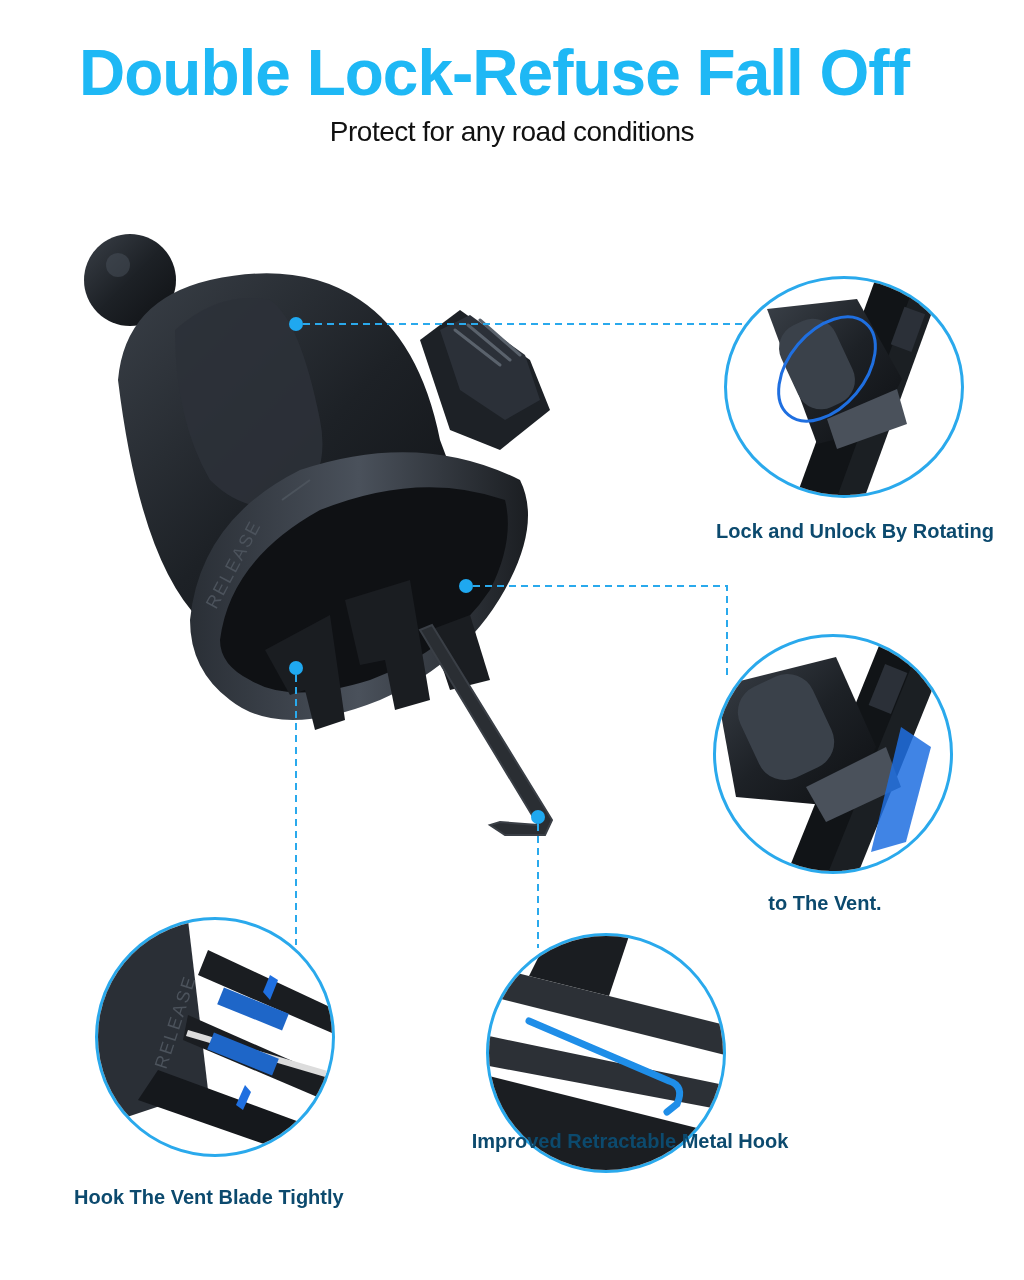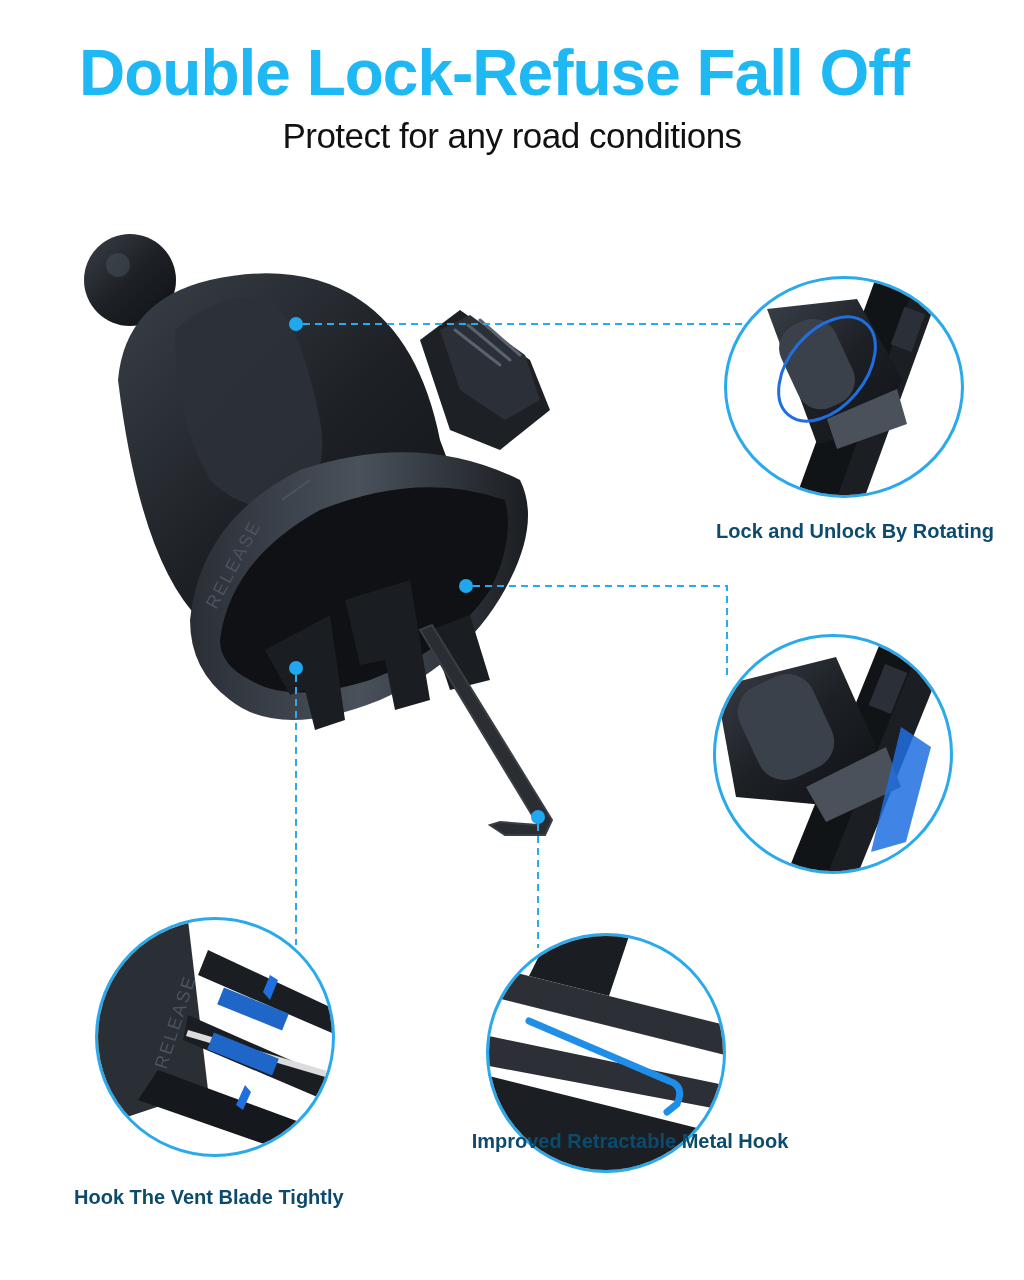--- a/index.html
+++ b/index.html
@@ -1,21 +1,21 @@
 <!DOCTYPE html>
 <html><head>
 <meta charset="utf-8">
 <style>
   * { margin:0; padding:0; box-sizing:border-box; }
   html, body { width:1024px; height:1280px; background:#ffffff; overflow:hidden; }
   body { position:relative; font-family:"Liberation Sans", sans-serif; color:#111; }
   .title { position:absolute; left:0; top:36px; width:988px; text-align:center;
     font-weight:700; font-size:64px; color:#1eb8f5; letter-spacing:-1px; }
   .subtitle { position:absolute; left:0; top:116px; width:1024px; text-align:center;
-    font-size:35px; color:#111; letter-spacing:-0.5px; }
+    font-size:28px; color:#111; letter-spacing:-0.5px; }
   .stage { position:absolute; left:0; top:0; width:1024px; height:1280px; }
   .circle { position:absolute; border:3px solid #2aa9ec; border-radius:50%; overflow:hidden; background:#fff; }
   .caption { position:absolute; font-weight:700; font-size:20px; color:#0c4a6e; text-align:center; line-height:1.3; }
   svg { display:block; }
 </style>
 </head>
 <body>
 
 <div class="title">Double Lock-Refuse Fall Off</div>
 <div class="subtitle">Protect for any road conditions</div>
@@ -98,20 +98,21 @@
     <rect x="120" y="-10" width="50" height="270" fill="#111417" transform="rotate(22 145 120)"></rect>
     <rect x="160" y="-10" width="28" height="270" fill="#1b1f23" transform="rotate(22 175 120)"></rect>
     <path d="M0 50 L120 20 L160 110 L130 170 L20 160 Z" fill="url(#body)"></path>
     <rect x="30" y="40" width="80" height="100" rx="28" fill="#3a414a" transform="rotate(-25 70 90)"></rect>
     <path d="M90 150 L170 110 L185 150 L110 185 Z" fill="#4a515b"></path>
     <path d="M185 90 L215 110 L190 205 L155 215 Z" fill="#1f6fe0" opacity="0.85"></path>
     <rect x="160" y="30" width="24" height="44" fill="#2b3038" transform="rotate(22 172 52)"></rect>
   </svg>
 </div>
 <div class="caption" style="left:700px; top:890px; width:250px;">
+  <div>to The Vent.</div>
 </div>
 
 <div class="circle" style="left:95px; top:917px; width:240px; height:240px;">
   <svg width="240" height="240" viewBox="0 0 240 240">
     <path d="M-10 20 L90 0 L110 170 L20 200 L-10 180 Z" fill="#2a2f36"></path>
     <path d="M110 30 L260 100 L250 120 L100 55 Z" fill="#1a1d21"></path>
     <path d="M90 95 L260 170 L250 190 L85 120 Z" fill="#1a1d21"></path>
     <path d="M60 150 L250 220 L240 250 L40 180 Z" fill="#15181c"></path>
     <path d="M90 110 L260 160 L258 166 L88 116 Z" fill="#dcdcdc"></path>
     <rect x="120" y="80" width="70" height="18" fill="#1e66c8" transform="rotate(22 155 89)"></rect>

